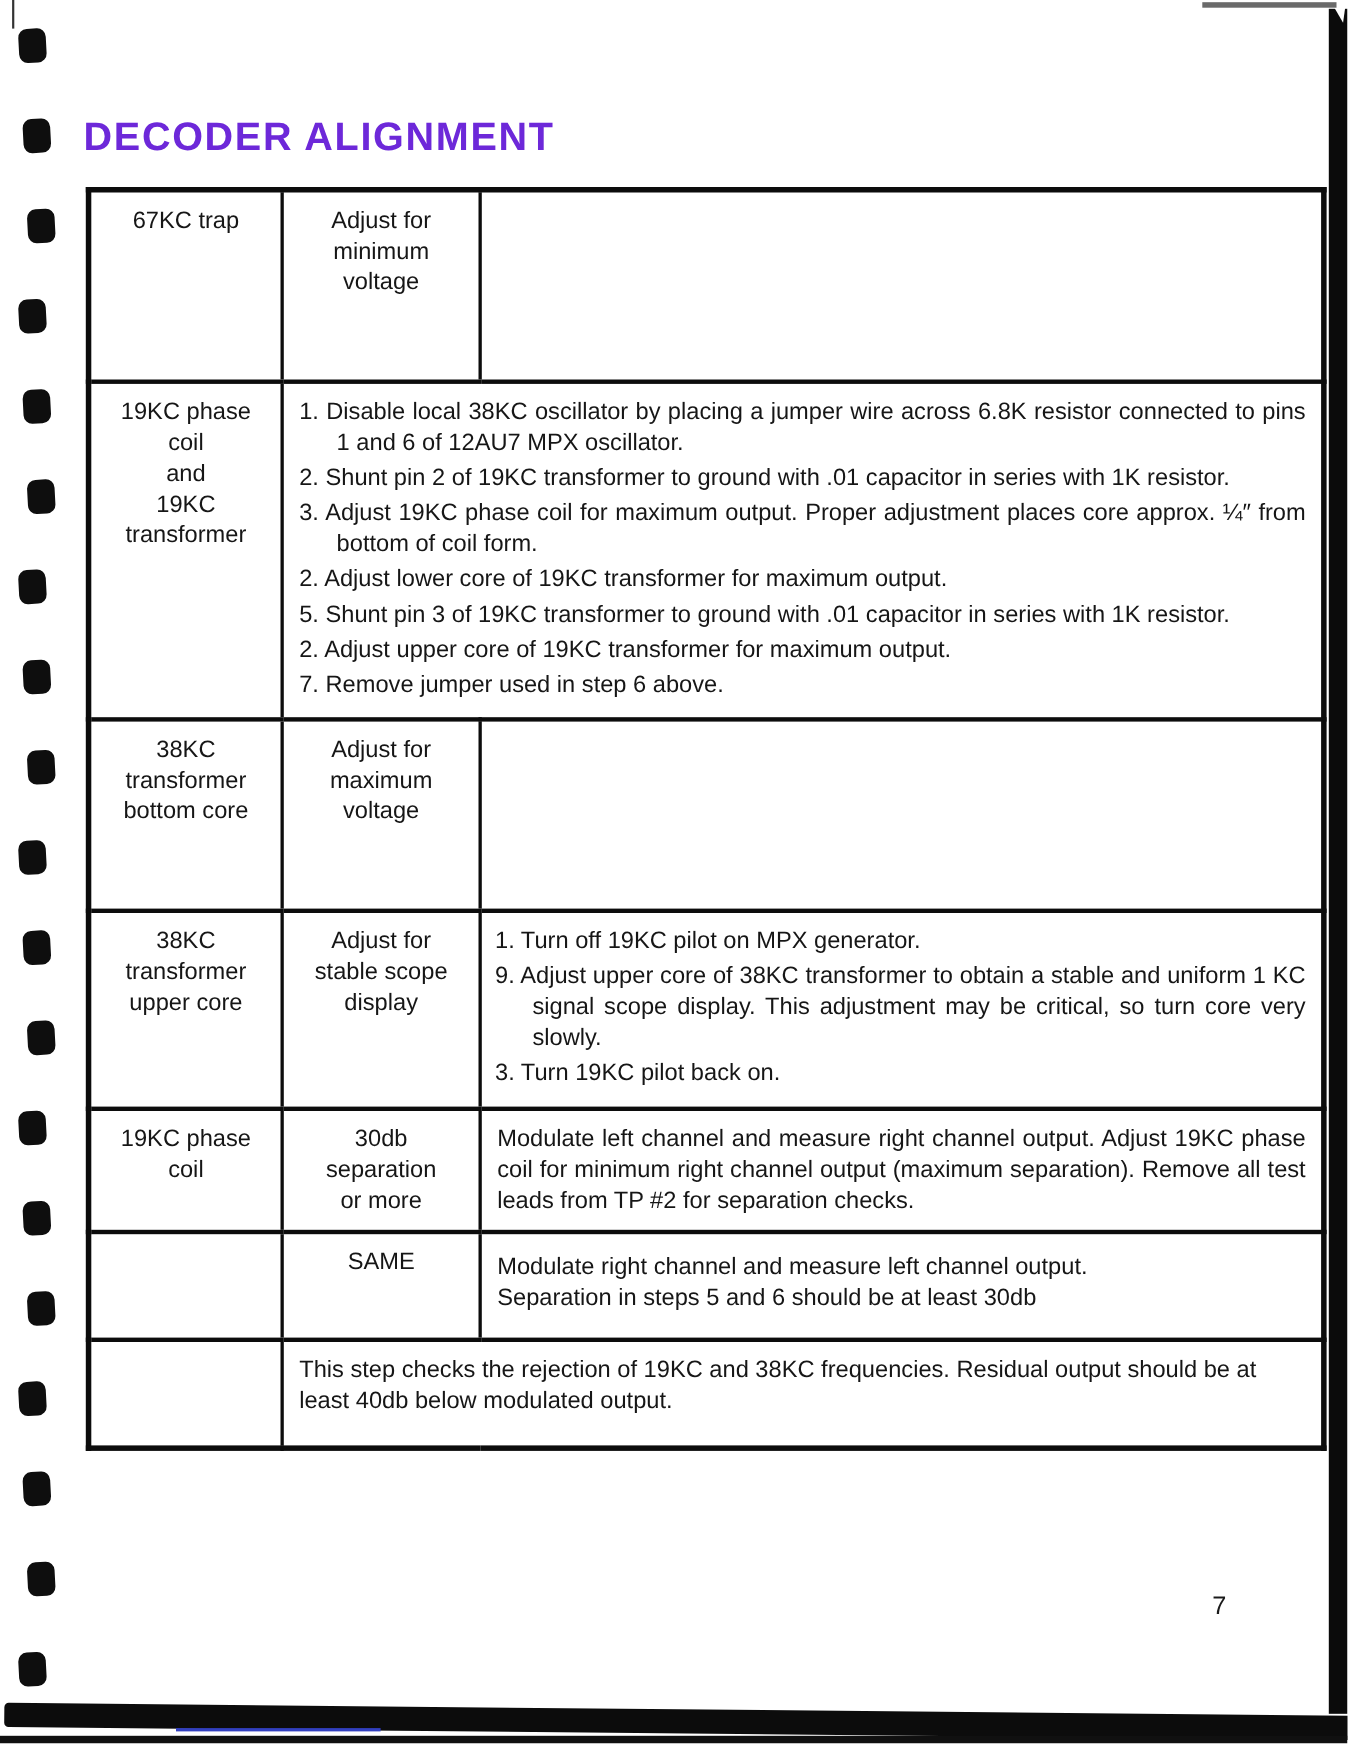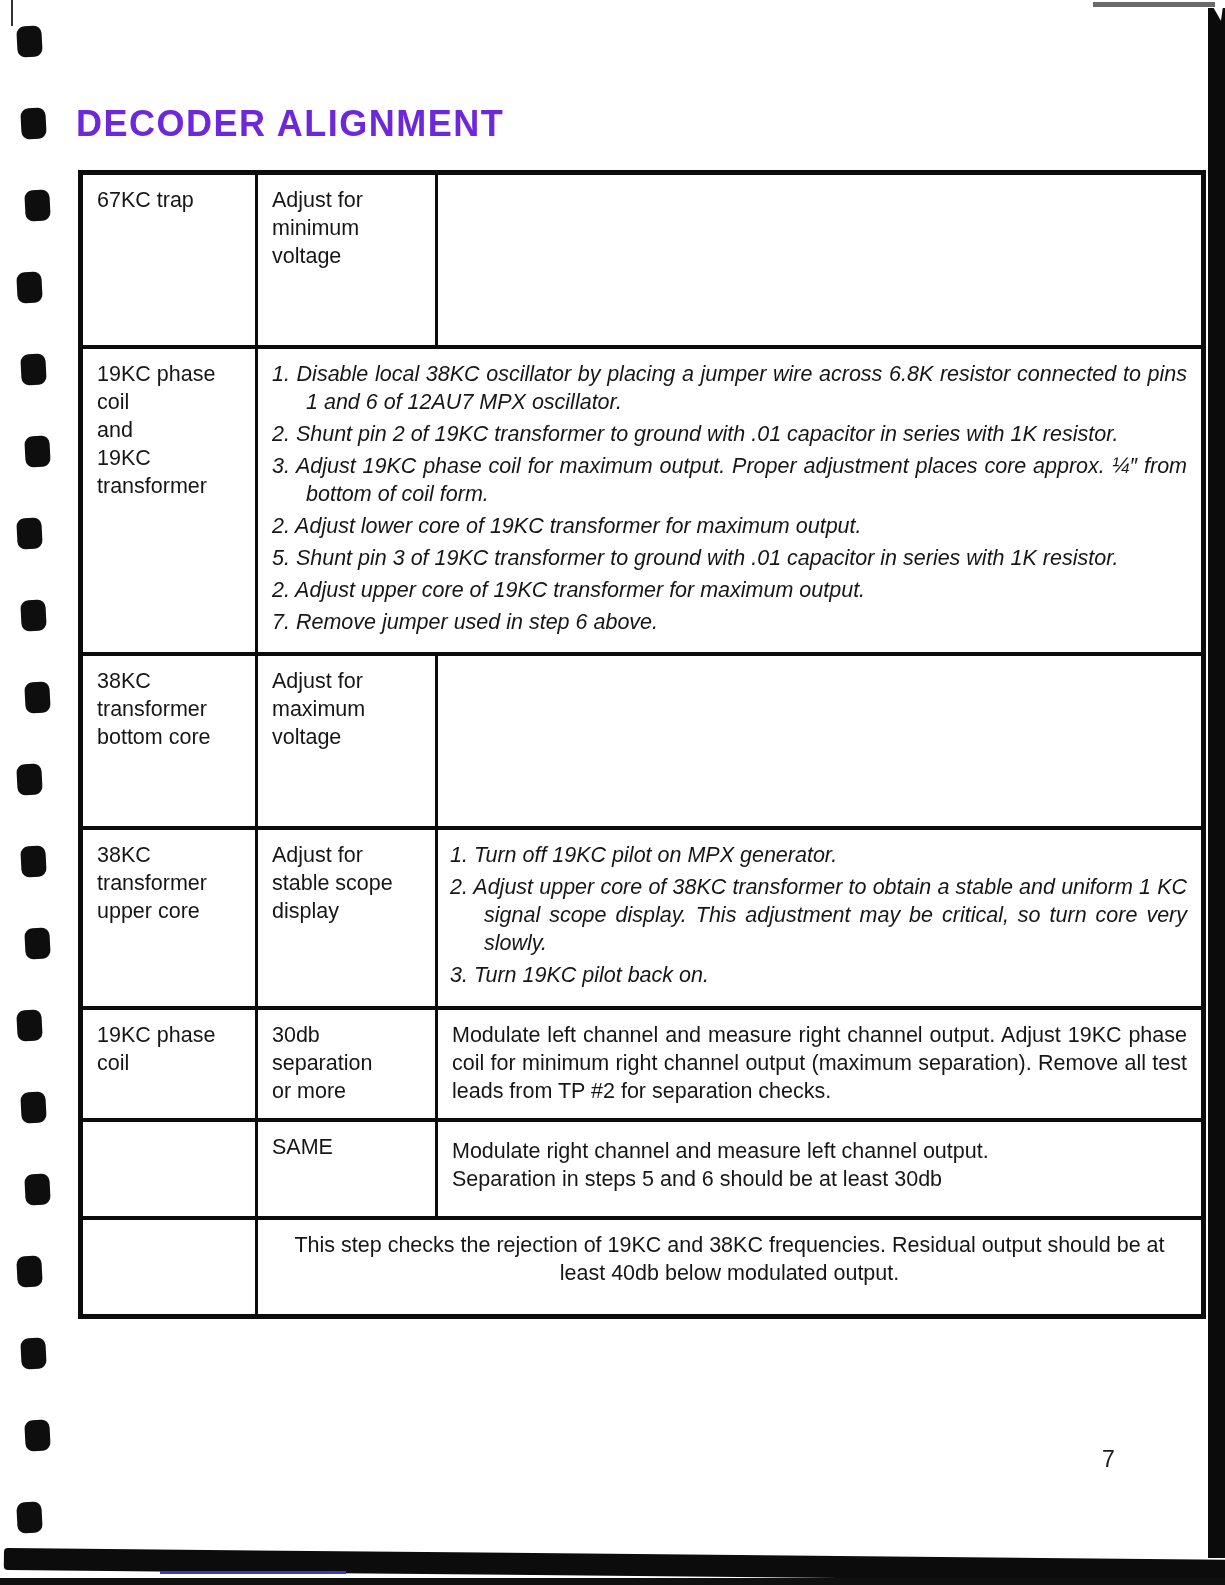--- a/index.html
+++ b/index.html
@@ -30,25 +30,25 @@
   .align-table th,.align-table td{
     border:3px solid #0c0c0c;border-top-width:4px;border-bottom-width:4px;
     vertical-align:top;padding:12px 14px;
     font-size:21.5px;line-height:1.3;color:#161616;
   }
   .align-table th{
     font-size:27px;font-weight:bold;letter-spacing:1px;
     text-align:center;vertical-align:middle;height:108px;color:#0e0e0e;
   }
   .pre{white-space:pre-line;}
-  .cell-adjust{padding-top:16px;padding-left:13px;}
+  .cell-adjust{padding-top:16px;padding-left:13px;text-align:center;}
   .hang{margin:0 0 4px 0;padding-left:34px;text-indent:-34px;}
   .just{text-align:justify;}
-  .steps-pad{padding:14px 20px 10px 20px;font-style:italic;}
-  .note-pad{padding:22px 30px 10px 28px;text-align:center;}
+  .steps-pad{padding:14px 20px 10px 20px;}
+  .note-pad{padding:22px 30px 10px 28px;}
   .mpx-pad{padding:16px 20px 10px 18px;line-height:1.5;}
   .sep-pad{padding:12px 20px 10px 16px;}
   .tall-lines{line-height:1.45;}
   .page-number{position:absolute;left:1102px;top:1446px;font-size:23px;color:#1a1a1a;}
 </style>
 </head>
 <body>
 
 <div id="binding-strip">
     <div class="bind-mark" style="left: 17px; top: 26px;"></div>
@@ -120,21 +120,21 @@
   </tr>
 
   <tr>
     <td class="pre cell-adjust" style="height:122px">38KC transformer
 upper core</td>
     <td class="pre cell-adjust">Adjust for
 stable scope
 display</td>
     <td class="steps-pad" style="padding-left:12px">
       <div class="hang">1. Turn off 19KC pilot on MPX generator.</div>
-      <div class="hang just">2. Adjust upper core of 38KC transformer to obtain a stable and uniform 1 KC signal scope display. This adjustment may be critical, so turn core very slowly.</div>
+      <div class="hang just">9. Adjust upper core of 38KC transformer to obtain a stable and uniform 1 KC signal scope display. This adjustment may be critical, so turn core very slowly.</div>
       <div class="hang">3. Turn 19KC pilot back on.</div>
     </td>
   </tr>
 
   <tr>
     <td class="pre cell-adjust" style="height:74px">19KC phase coil</td>
     <td class="pre cell-adjust">30db separation
 or more</td>
     <td class="sep-pad just">Modulate left channel and measure right channel output. Adjust 19KC phase coil for minimum right channel output (maximum separation). Remove all test leads from TP #2 for separation checks.</td>
   </tr>

